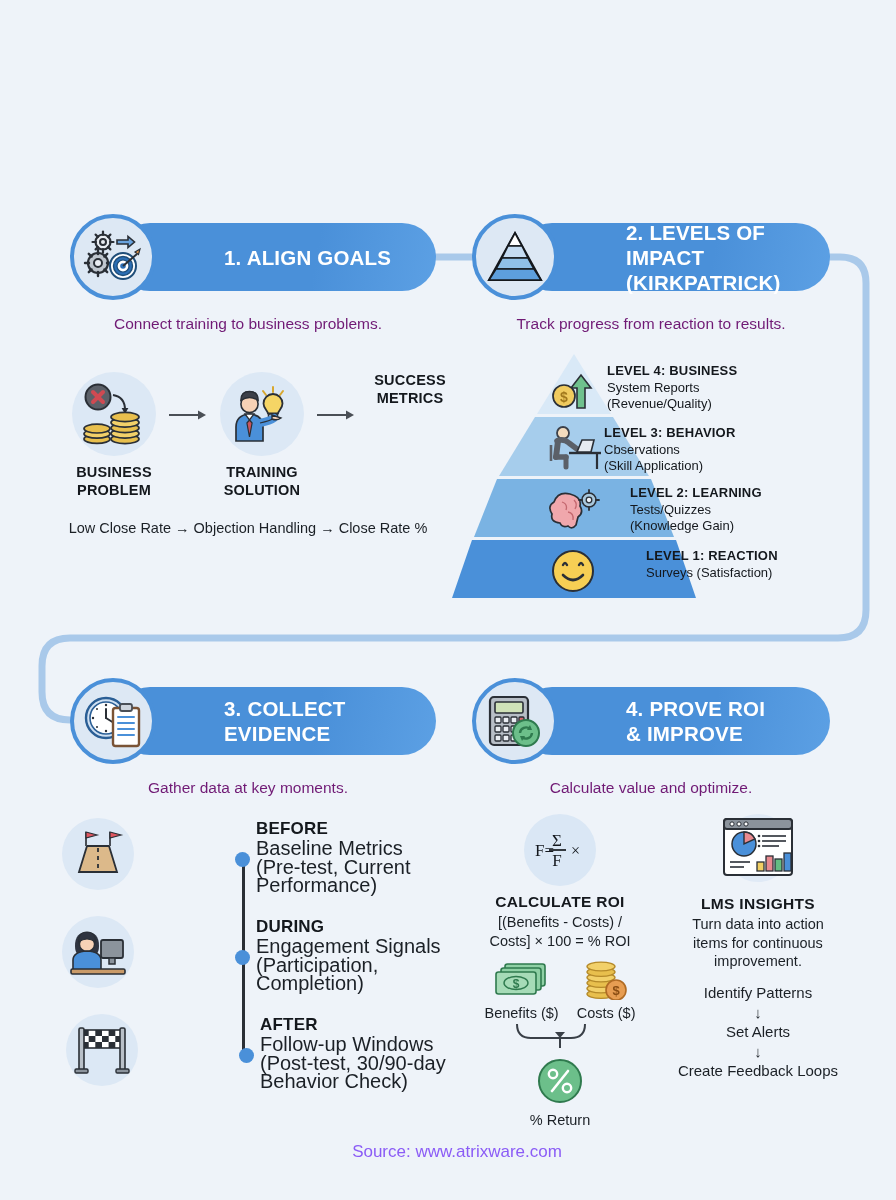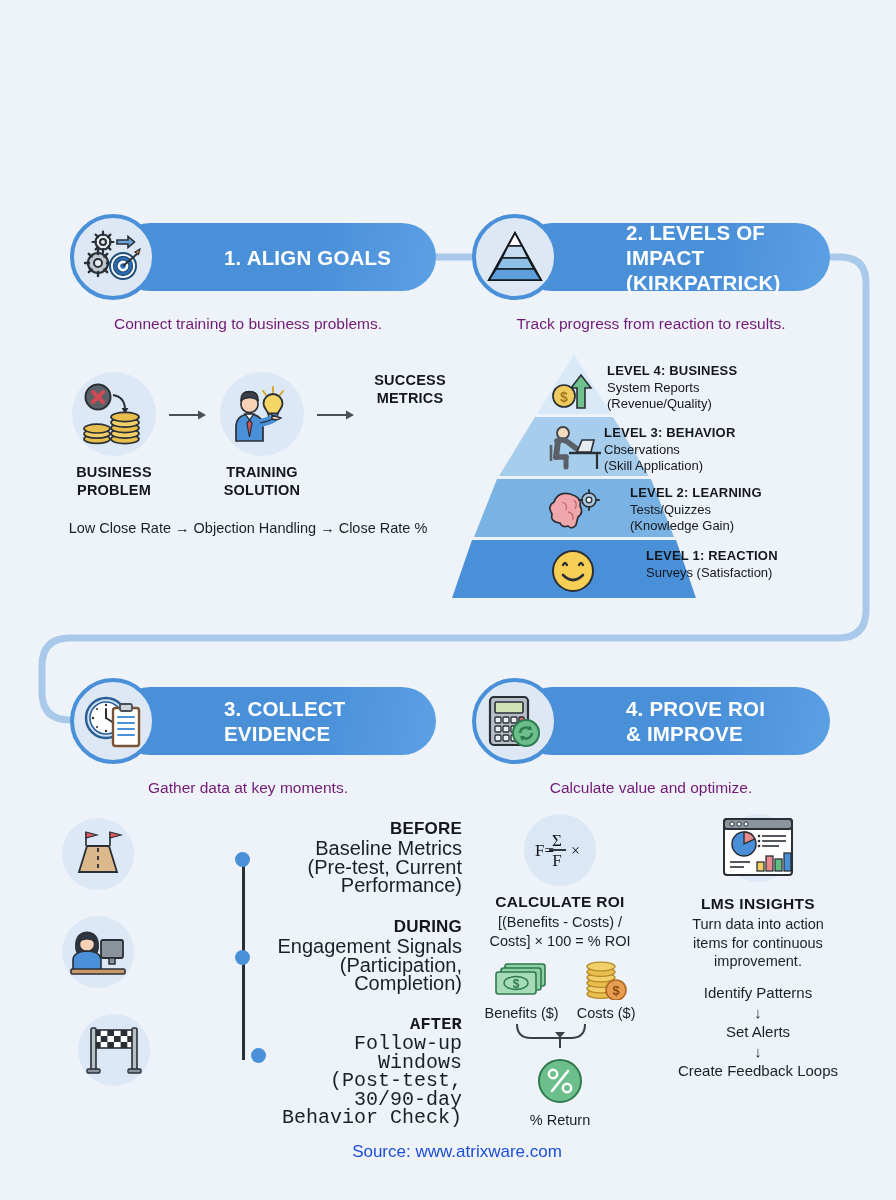--- a/index.html
+++ b/index.html
@@ -197,21 +197,21 @@
   .chain { margin-top: 12px; }
   .chain-item { font-size: 15px; line-height: 20px; color: #1b2026; }
   .chain-arrow { font-size: 15px; line-height: 19px; color: #2a2f36; }
 
   
   .source {
     position: absolute;
     top: 1142px; left: 0; width: 896px;
     text-align: center;
     font-size: 17px;
-    color: #1d4ed8;
+    color: #8b5cf6;
     padding-left: 18px;
   }
 </style>
 </head>
 <body>
 
 <div class="page">
 
 
   <svg class="connector-svg" viewBox="0 0 896 1200" aria-hidden="true">
@@ -492,21 +492,21 @@
           <line x1="36" y1="25" x2="52" y2="25"></line>
           <line x1="36" y1="31" x2="52" y2="31"></line>
           <line x1="36" y1="37" x2="52" y2="37"></line>
           <line x1="36" y1="43" x2="52" y2="43"></line>
         </g>
       </svg>
     </div>
   </div>
   <div class="sec-sub" style="left:70px; top:778px; width:356px;">Gather data at key moments.</div>
 
-  <div class="timeline" style="left:62px; top:818px; width:400px; height:290px;text-align:right;">
+  <div class="timeline" style="left:62px; top:818px; width:400px; height:290px;">
     <div class="tl-line" style="left:180px; top:46px; height:196px;"></div>
 
     <div class="tl-row" style="left:0; top:0;">
       <div class="tl-disc">
         <svg width="62" height="52" viewBox="0 0 62 52">
           <path d="M12 44 L20 18 h22 l8 26 z" fill="#dcb98a" stroke="#2a2f36" stroke-width="1.8"></path>
           <line x1="31" y1="20" x2="31" y2="42" stroke="#2a2f36" stroke-width="1.8" stroke-dasharray="4 4"></line>
           <line x1="19" y1="18" x2="19" y2="4" stroke="#4a4f56" stroke-width="2"></line>
           <path d="M19 4 l11 3 l-11 3 z" fill="#e0565f" stroke="#2a2f36" stroke-width="1.2"></path>
           <line x1="43" y1="18" x2="43" y2="4" stroke="#4a4f56" stroke-width="2"></line>
@@ -534,21 +534,21 @@
         </svg>
       </div>
       <div class="tl-dot" style="left:173px; top:34px;"></div>
       <div class="tl-text" style="margin-left:122px;">
         <div class="tl-title">DURING</div>
         <div class="tl-desc">Engagement Signals
 (Participation, Completion)</div>
       </div>
     </div>
 
-    <div class="tl-row" style="left:16px; top:196px;font-family:Liberation Mono, monospace;">
+    <div class="tl-row" style="left:4px; top:196px;">
       <div class="tl-disc">
         <svg width="60" height="52" viewBox="0 0 60 52">
           <rect x="10" y="6" width="40" height="18" fill="#ffffff" stroke="#2a2f36" stroke-width="1.6"></rect>
           <g fill="#2a2f36">
             <rect x="10" y="6" width="6.7" height="6"></rect>
               <rect x="23.3" y="6" width="6.7" height="6"></rect>
             <rect x="36.6" y="6" width="6.7" height="6"></rect>
             <rect x="16.7" y="12" width="6.7" height="6"></rect>
               <rect x="30" y="12" width="6.7" height="6"></rect>
             <rect x="43.3" y="12" width="6.7" height="6"></rect>

